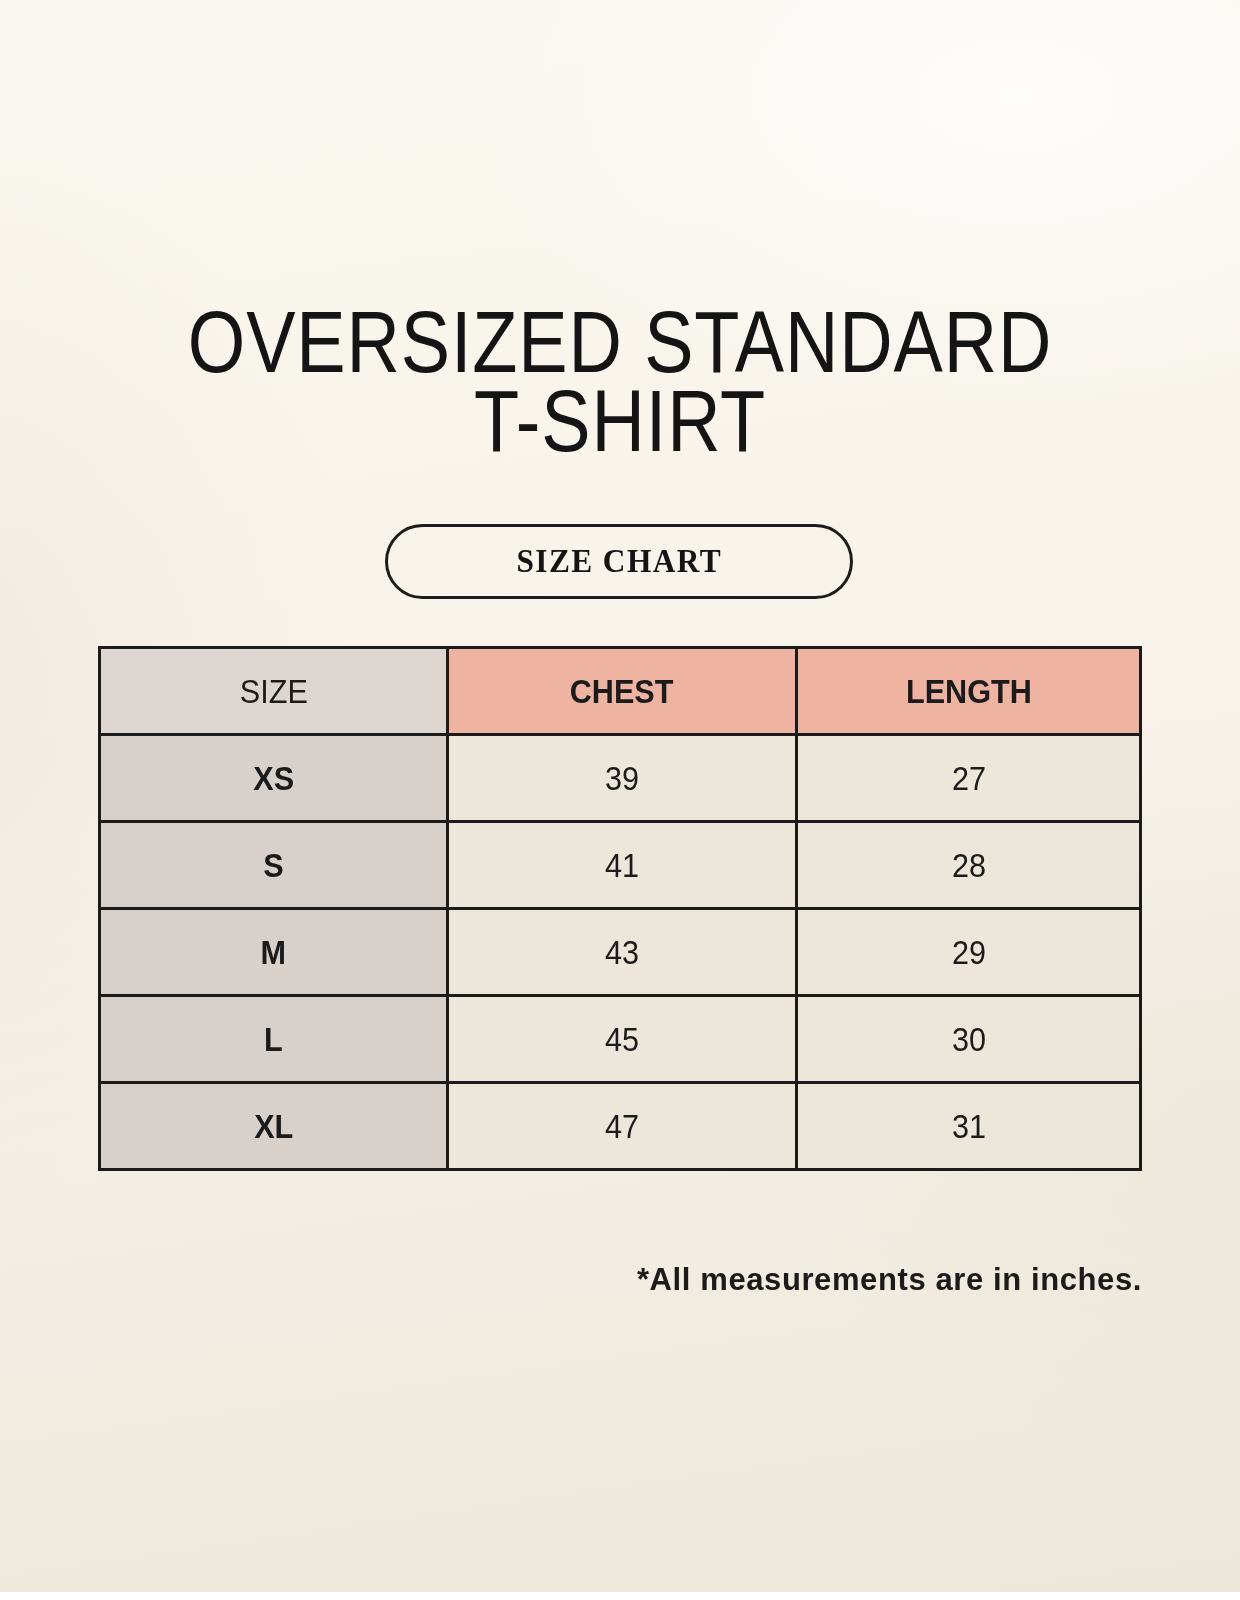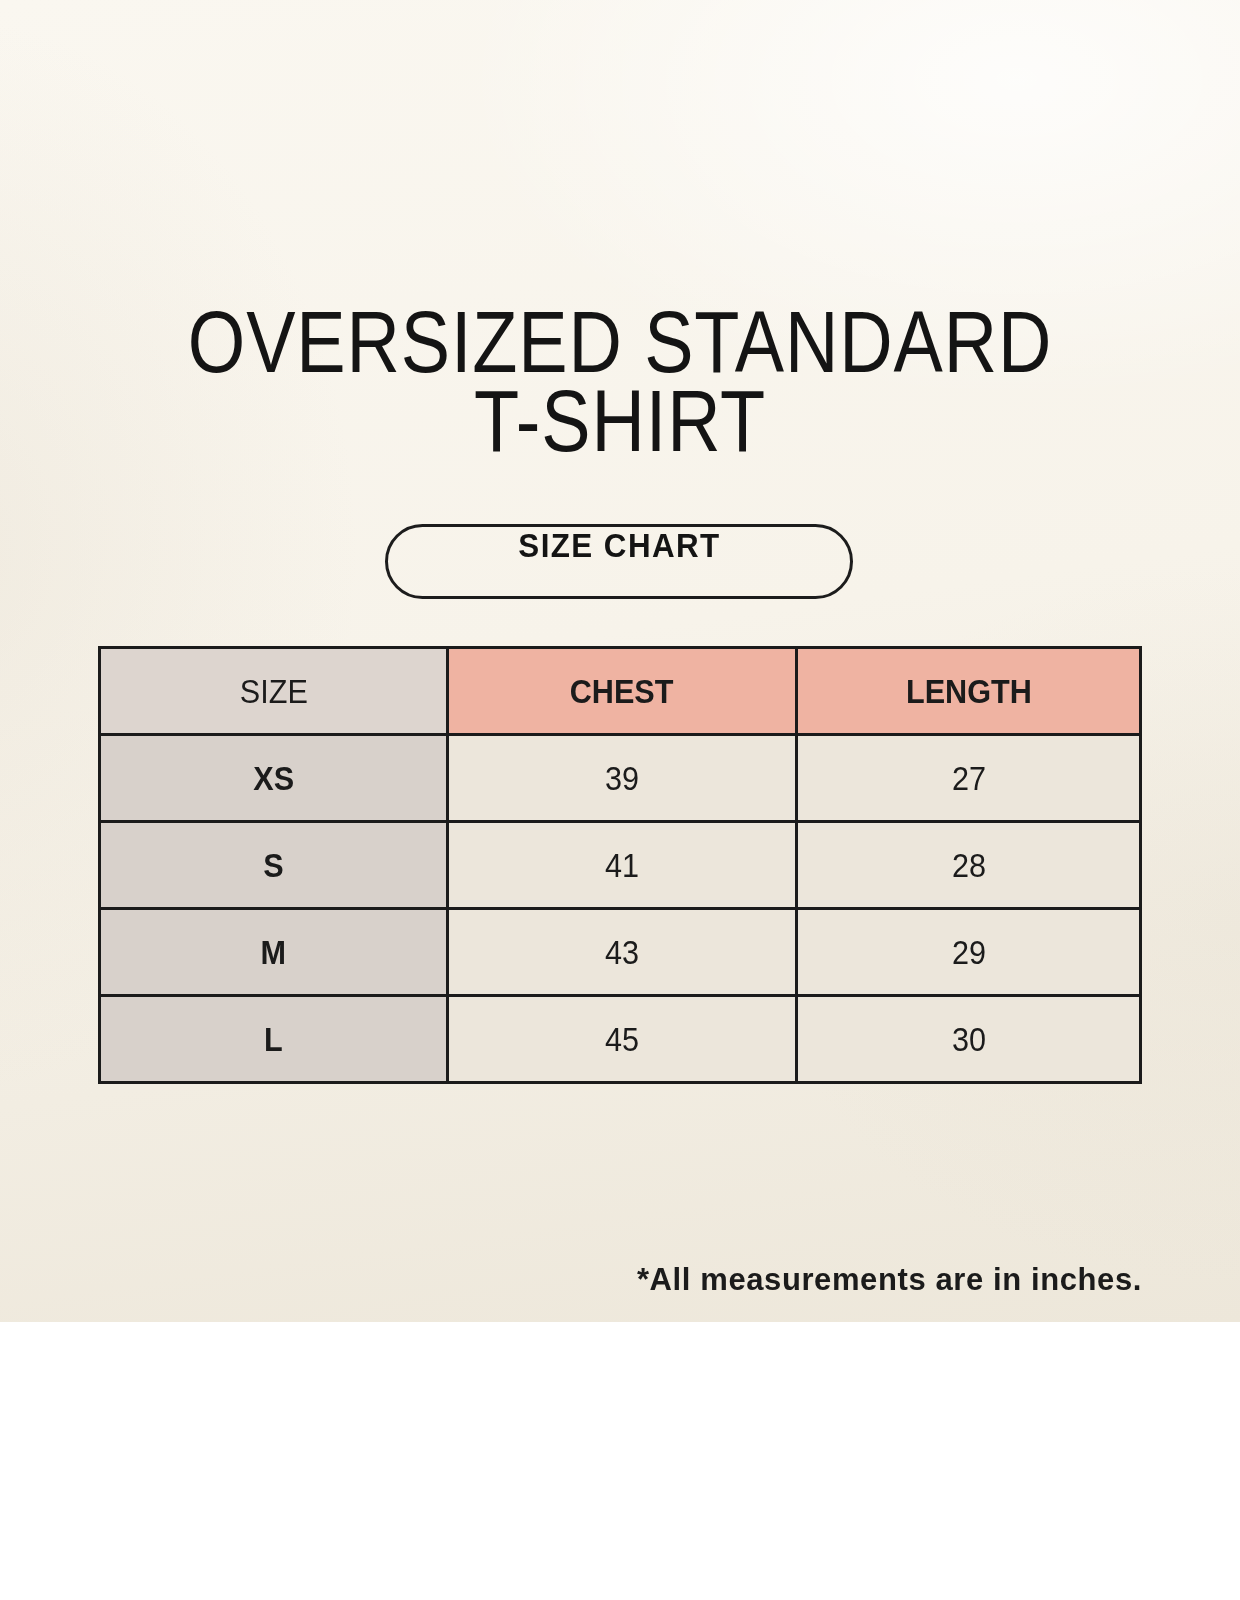--- a/index.html
+++ b/index.html
@@ -4,21 +4,21 @@
 <style>
   * { margin: 0; padding: 0; box-sizing: border-box; }
   html, body { width: 1240px; }
   body {
     font-family: "Liberation Sans", sans-serif;
     color: #1b1b1b;
   }
   .canvas {
     position: relative;
     width: 1240px;
-    height: 1322px;
+    height: 1592px;
     overflow: hidden;
     background:
       radial-gradient(ellipse 900px 520px at 82% 6%, rgba(255,255,255,0.75), rgba(255,255,255,0) 62%),
       radial-gradient(ellipse 700px 900px at -5% 42%, rgba(224,215,198,0.30), rgba(224,215,198,0) 60%),
       radial-gradient(ellipse 800px 600px at 100% 70%, rgba(226,218,202,0.25), rgba(226,218,202,0) 60%),
       linear-gradient(172deg, #faf7f0 0%, #f7f3ea 48%, #ede7da 100%);
   }
 
   
   .title {
@@ -39,22 +39,24 @@
   
   .pill {
     position: absolute;
     top: 524px;
     left: 385px;
     width: 468px;
     height: 75px;
     border: 3px solid #1c1c1c;
     border-radius: 45px;
     display: flex;
+    align-items: center;
     justify-content: center;
     background: transparent;
+    font-family: Liberation Serif, serif;
   }
   .pill-label {
     font-size: 33px;
     font-weight: 700;
     letter-spacing: 1.5px;
     transform: scaleX(0.95);
     color: #141414;
   }
 
   
@@ -130,18 +132,23 @@
       <tr>
         <th class="col-size"><span class="cond">M</span></th>
         <td class="cell-value"><span class="cond">43</span></td>
         <td class="cell-value"><span class="cond">29</span></td>
       </tr>
       <tr>
         <th class="col-size"><span class="cond">L</span></th>
         <td class="cell-value"><span class="cond">45</span></td>
         <td class="cell-value"><span class="cond">30</span></td>
       </tr>
+      <tr>
+        <th class="col-size"><span class="cond">XL</span></th>
+        <td class="cell-value"><span class="cond">47</span></td>
+        <td class="cell-value"><span class="cond">31</span></td>
+      </tr>
     </tbody>
   </table>
 
   <div class="footnote">*All measurements are in inches.</div>
 
 </div>
 
 </body></html>

